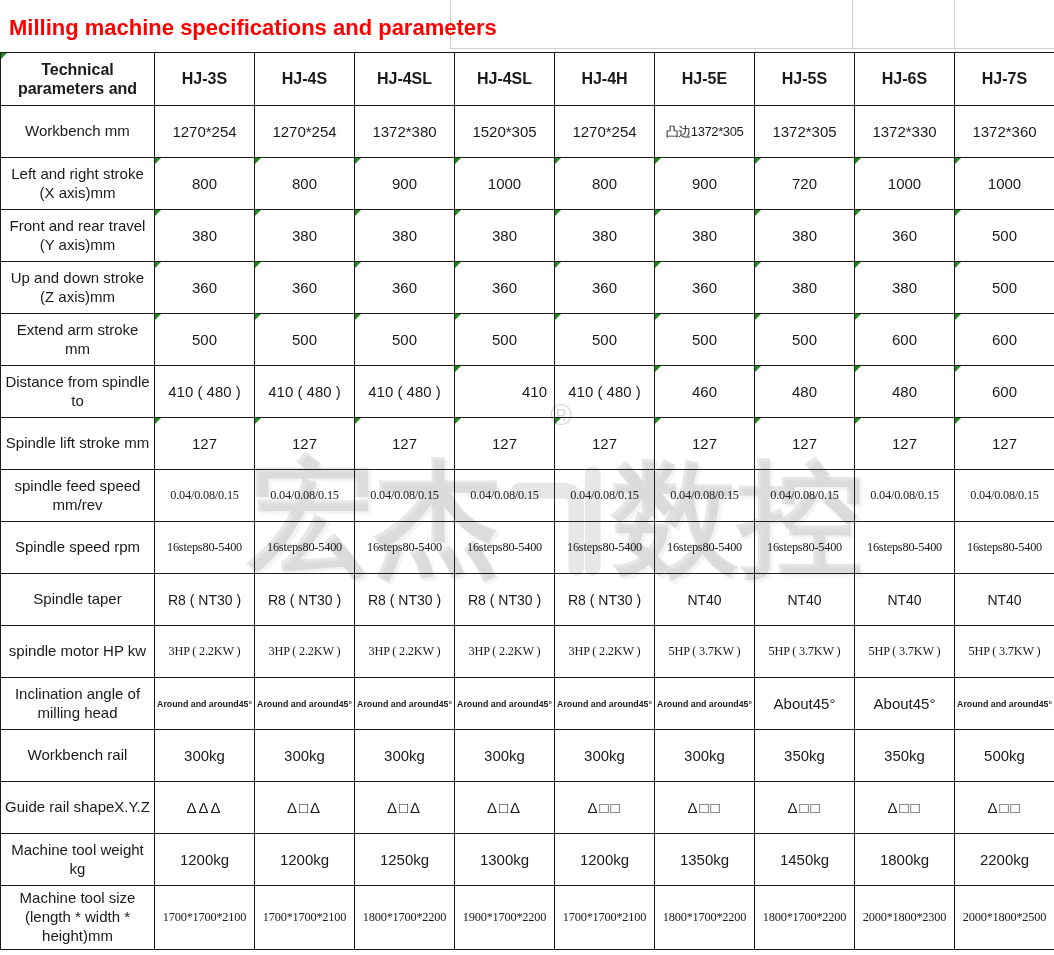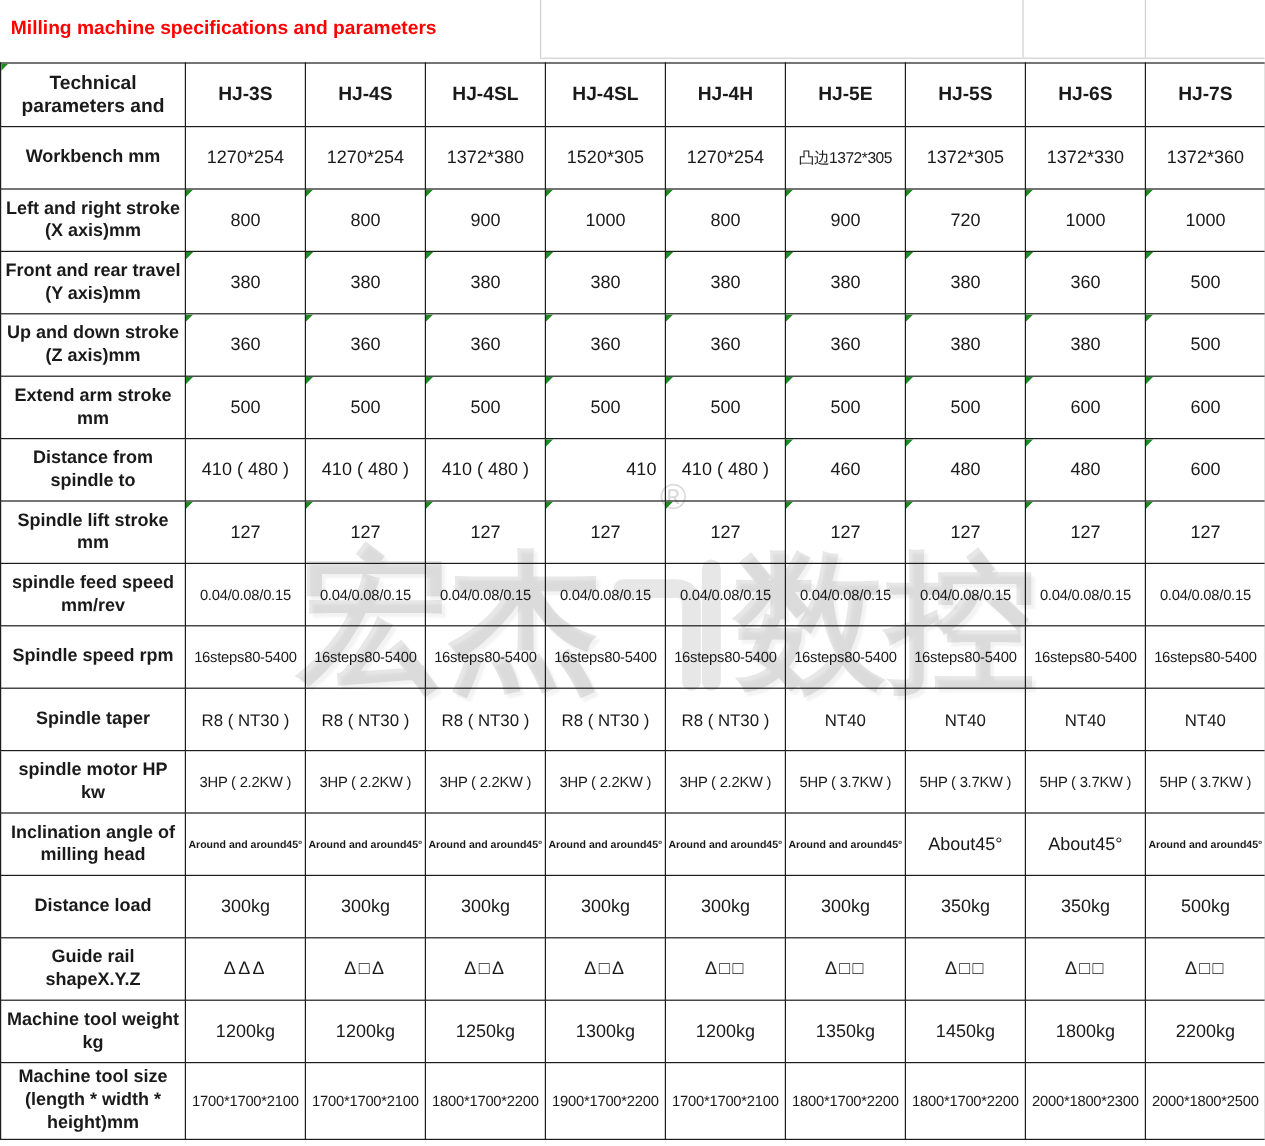--- a/index.html
+++ b/index.html
@@ -1,19 +1,19 @@
 <!DOCTYPE html>
 <html><head>
 <meta charset="utf-8">
 <style>
   html,body{margin:0;padding:0;background:#ffffff;}
   body{font-family:"Liberation Sans","DejaVu Sans",sans-serif;color:#1a1a1a;}
   .page{position:relative;width:1054px;height:955px;background:#ffffff;overflow:hidden;}
 
-  .doc-title{position:absolute;top:15px;left:9px;font-size:16px;font-weight:bold;color:#ff0000;z-index:2;}
+  .doc-title{position:absolute;top:15px;left:9px;font-size:22px;font-weight:bold;color:#ff0000;z-index:2;}
 
   
   .gl{position:absolute;background:#cfcfcf;z-index:0;}
   .gl-v1{left:450px;top:0;width:1px;height:48px;}
   .gl-v2{left:852px;top:0;width:1px;height:48px;}
   .gl-v3{left:954px;top:0;width:1px;height:48px;}
   .gl-h1{left:450px;top:48px;width:604px;height:1px;}
 
   
   .watermark{position:absolute;top:435px;left:248px;z-index:0;display:flex;align-items:center;gap:6px;
@@ -23,23 +23,23 @@
   .wm-reg{position:absolute;top:398px;left:550px;z-index:0;font-size:30px;color:rgba(70,70,70,0.20);pointer-events:none;}
 
   table.spec{position:absolute;top:52px;left:0;width:1054px;border-collapse:collapse;table-layout:fixed;z-index:1;background:transparent;}
   col.c-label{width:154px;}
   col.c-data{width:100px;}
   th,td{border:1px solid #1c1c1c;text-align:center;vertical-align:middle;position:relative;padding:0 2px;background:transparent;overflow:hidden;}
   thead tr{height:53px;padding-left:39px;}
   thead th{font-size:16px;font-weight:bold;line-height:1.2;}
   tbody tr{height:52px;}
   tbody tr.tall{height:64px;}
-  tbody th{font-weight:bold;font-size:15px;line-height:1.25;padding:0 3px;}
+  tbody th{font-weight:normal;font-size:15px;line-height:1.25;padding:0 3px;}
   td{font-size:15px;}
-  td.sm{font-size:12.3px;letter-spacing:-0.2px;}
+  td.sm{font-size:12.3px;letter-spacing:-0.2px;font-family:Liberation Serif, serif;}
   td.taper{font-size:14px;}
   td.xs{font-size:8.8px;font-weight:600;letter-spacing:0;margin-left:40px;}
   td.tight{font-size:13px;letter-spacing:-0.4px;padding:0 1px;}
   td.right{text-align:right;padding-right:7px;margin-left:39px;}
   td.guide{letter-spacing:2px;}
   .flag{position:absolute;top:0;left:0;width:0;height:0;border-top:6px solid #1f8a1f;border-right:6px solid transparent;}
 </style>
 </head>
 <body>
 
@@ -228,21 +228,21 @@
           <td class="xs"><span>Around and around45°</span></td>
           <td class="xs"><span>Around and around45°</span></td>
           <td class="xs"><span>Around and around45°</span></td>
           <td class="xs"><span>Around and around45°</span></td>
           <td class="xs"><span>Around and around45°</span></td>
           <td><span>About45°</span></td>
           <td><span>About45°</span></td>
           <td class="xs"><span>Around and around45°</span></td>
         </tr>
         <tr>
-          <th>Distance load</th>
+          <th>Workbench rail</th>
           <td><span>300kg</span></td>
           <td><span>300kg</span></td>
           <td><span>300kg</span></td>
           <td><span>300kg</span></td>
           <td><span>300kg</span></td>
           <td><span>300kg</span></td>
           <td><span>350kg</span></td>
           <td><span>350kg</span></td>
           <td><span>500kg</span></td>
         </tr>

